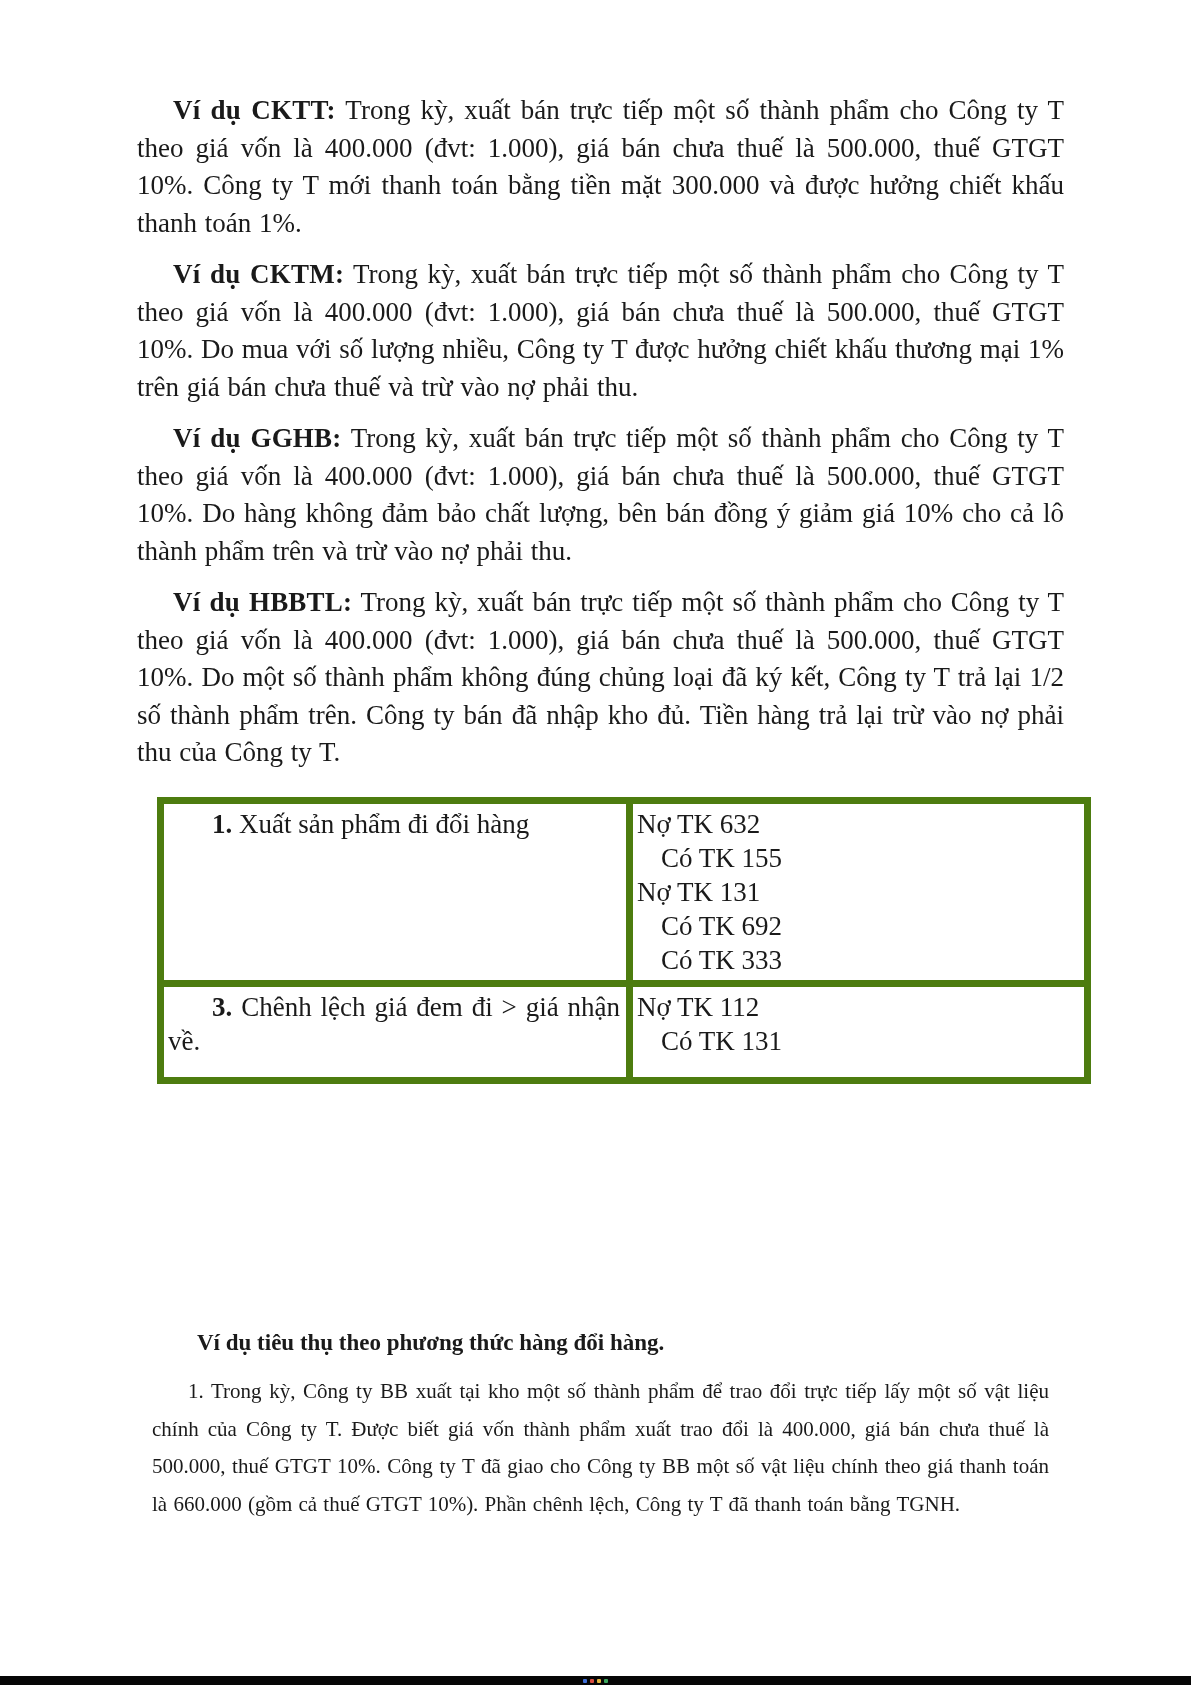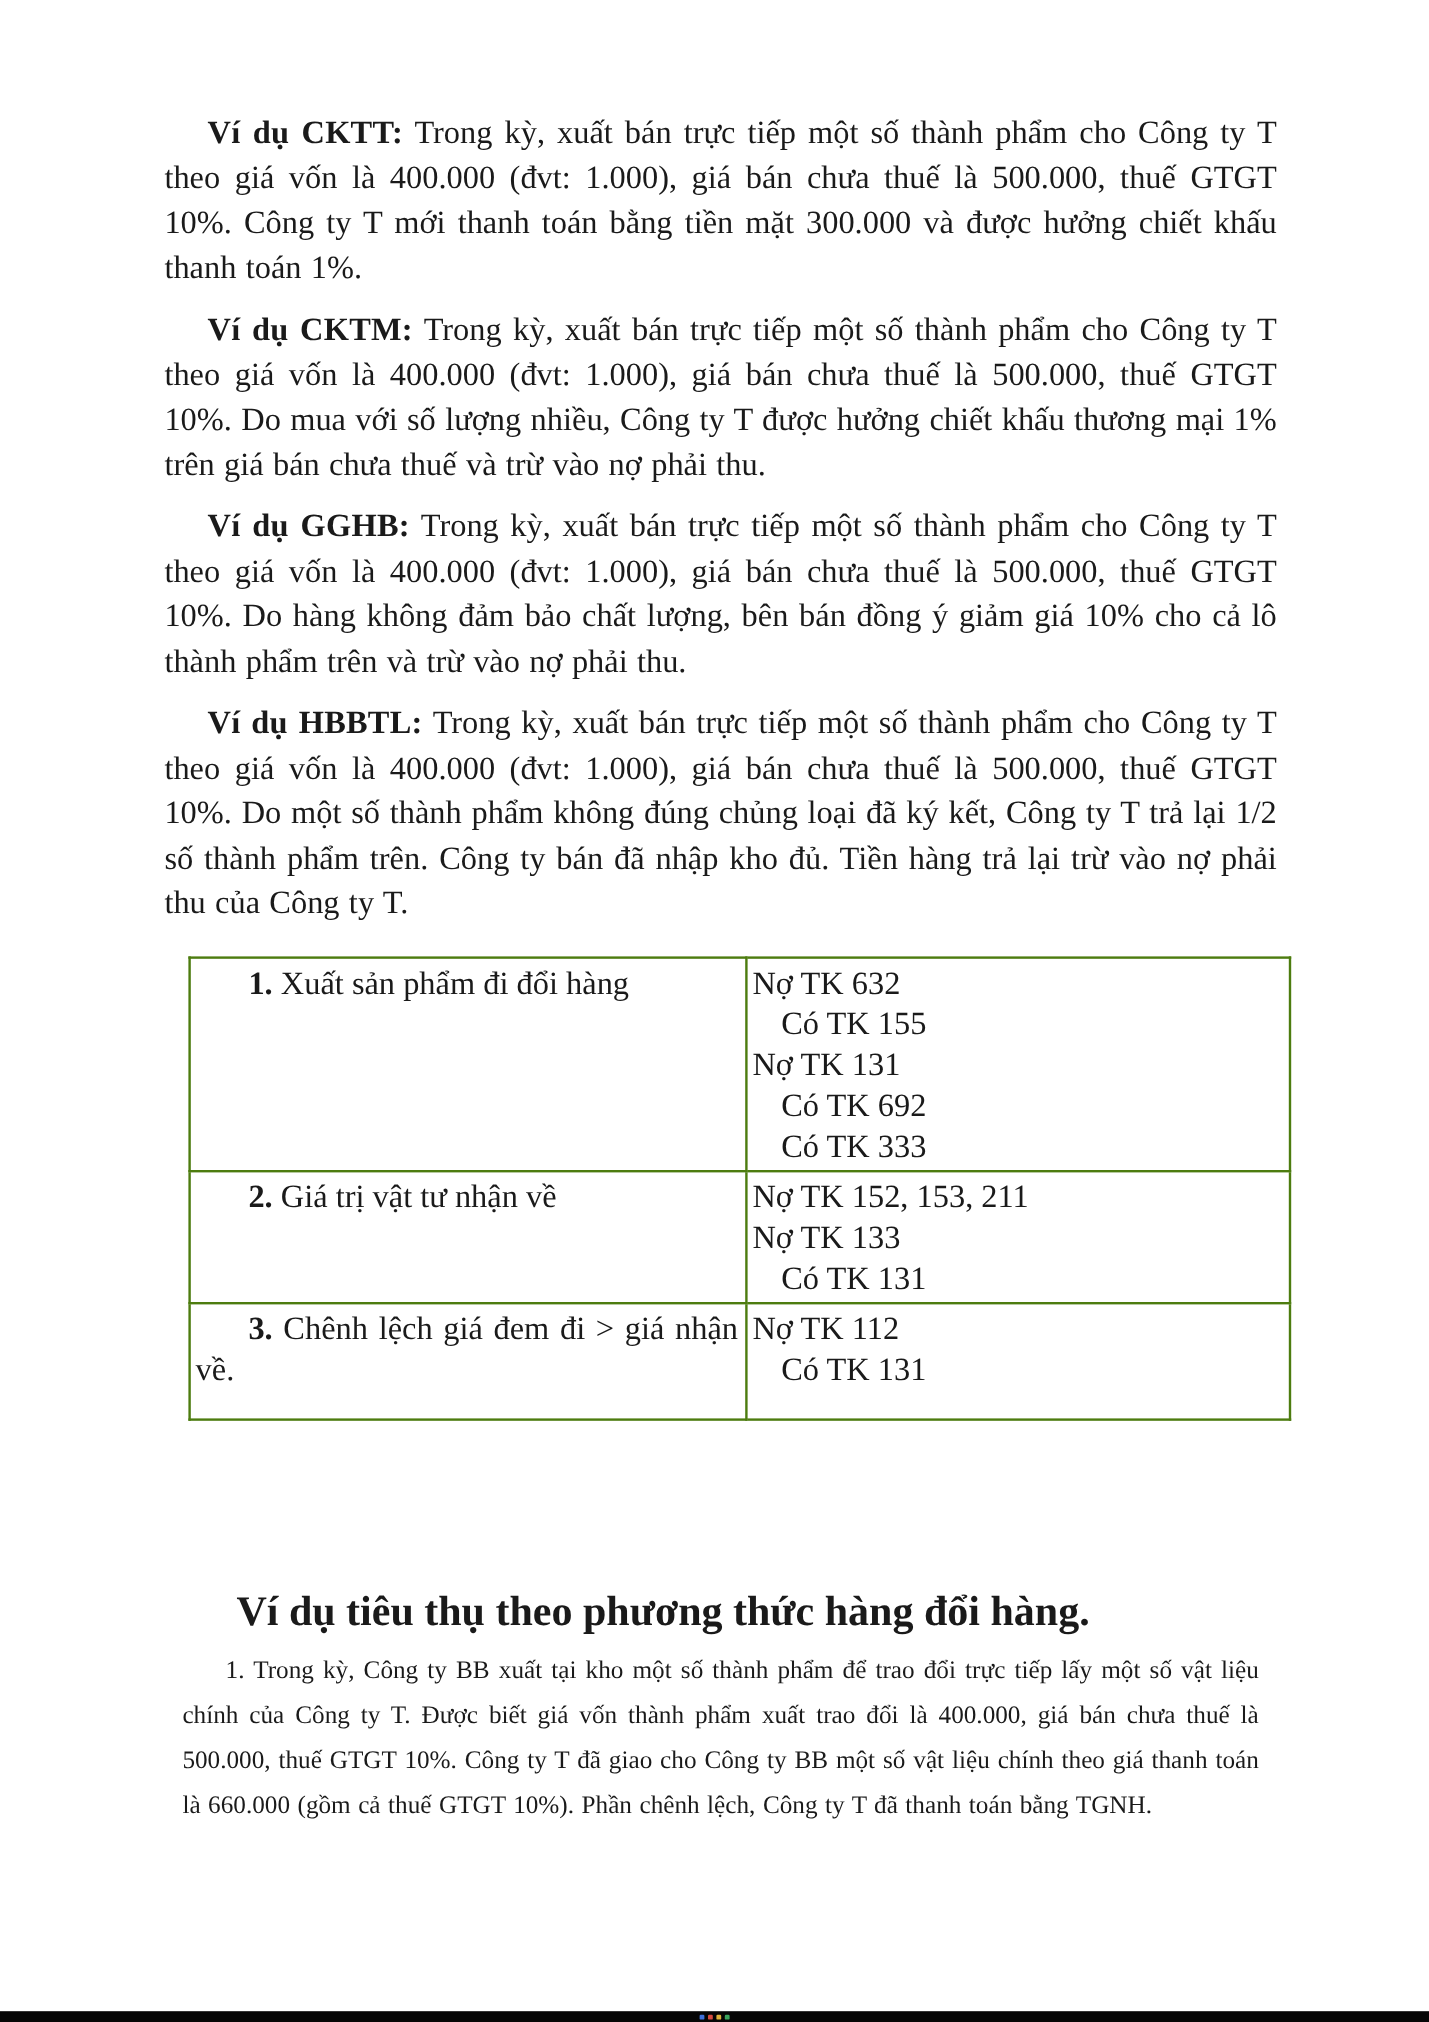--- a/index.html
+++ b/index.html
@@ -45,21 +45,21 @@
     font-size: 27px;
     font-weight: bold;
     line-height: 30px;
   }
   table.journal {
     border-collapse: collapse;
     width: 909px;
     table-layout: fixed;
   }
   table.journal td {
-    border: 2px solid #4d7c0f;
+    border: 7px solid #4d7c0f;
     vertical-align: top;
     font-size: 27px;
     line-height: 34px;
     padding: 3px 6px 3px 4px;
   }
   td.item-cell { width: 452px; }
   td.item-cell .item-text {
     text-indent: 44px;
     text-align: justify;
   }
@@ -73,21 +73,21 @@
 
   
   #example-section {
     position: absolute;
     top: 1327px;
     left: 137px;
     width: 927px;
   }
   #example-section h3 {
     margin: 0 0 7px 60px;
-    font-size: 35px;
+    font-size: 23px;
     font-weight: bold;
     line-height: 31px;
   }
   #example-section p {
     margin: 15px;
     font-size: 21px;
     line-height: 37.5px;
     text-align: justify;
     text-indent: 36px;
     word-spacing: 1px;
@@ -141,33 +141,20 @@
           </div>
         </td>
         <td class="entries-cell">
           <div class="entry-line">Nợ TK 632</div>
           <div class="entry-line indent">Có TK 155</div>
           <div class="entry-line">Nợ TK 131</div>
           <div class="entry-line indent">Có TK 692</div>
           <div class="entry-line indent">Có TK 333</div>
         </td>
       </tr>
-      <tr class="row-2">
-        <td class="item-cell">
-          <div class="item-text">
-            <b>2.</b>
-            <span>Giá trị vật tư nhận về</span>
-          </div>
-        </td>
-        <td class="entries-cell">
-          <div class="entry-line">Nợ TK 152, 153, 211</div>
-          <div class="entry-line">Nợ TK 133</div>
-          <div class="entry-line indent">Có TK 131</div>
-        </td>
-      </tr>
       <tr class="row-3">
         <td class="item-cell">
           <div class="item-text">
             <b>3.</b>
             <span>Chênh lệch giá đem đi &gt; giá nhận về.</span>
           </div>
         </td>
         <td class="entries-cell">
           <div class="entry-line">Nợ TK 112</div>
           <div class="entry-line indent">Có TK 131</div>

